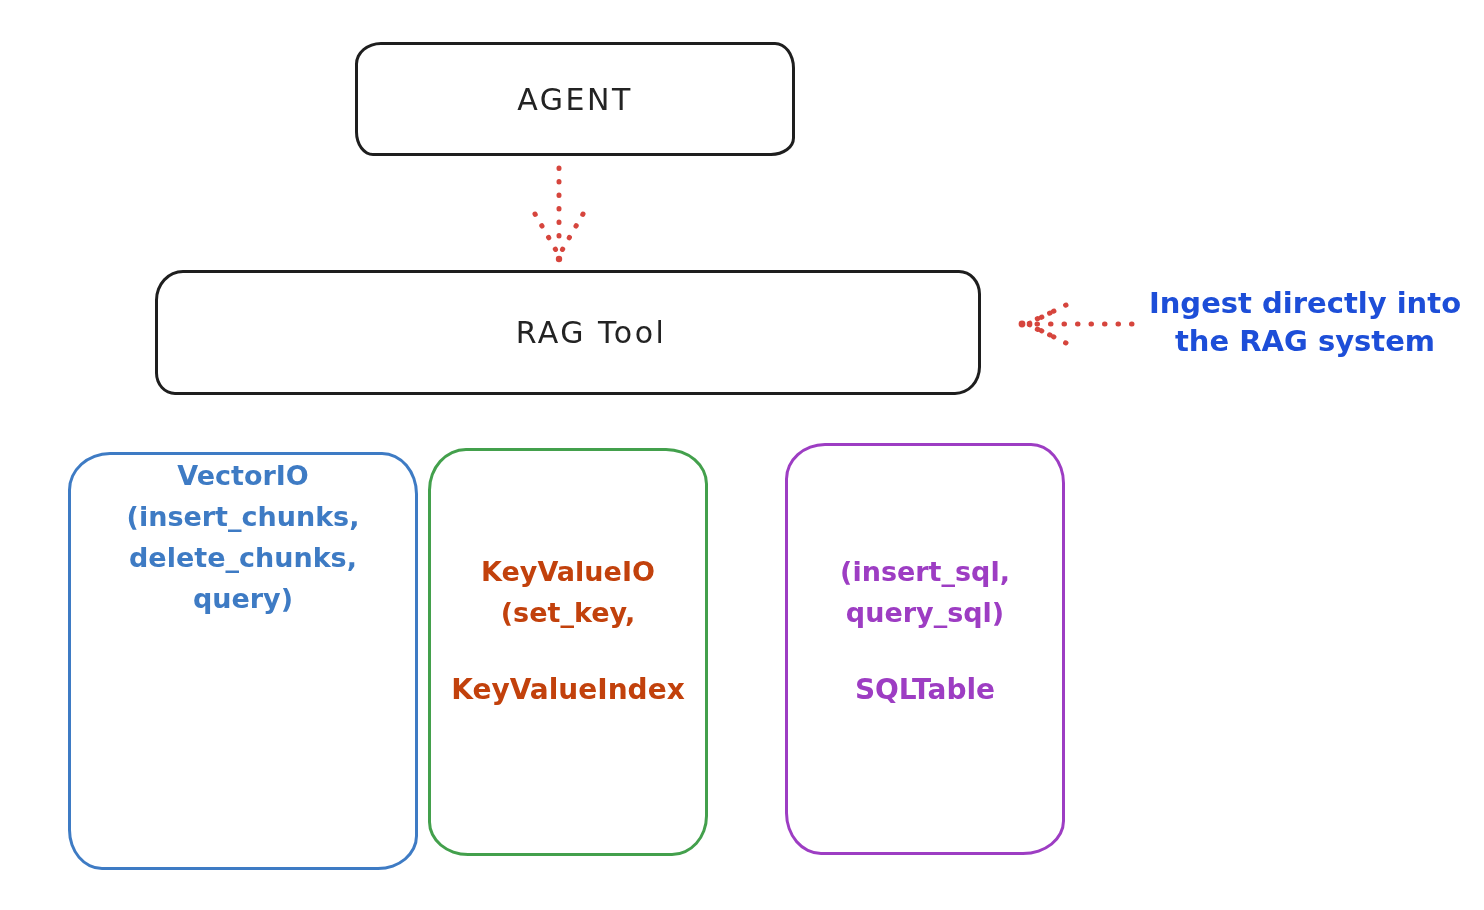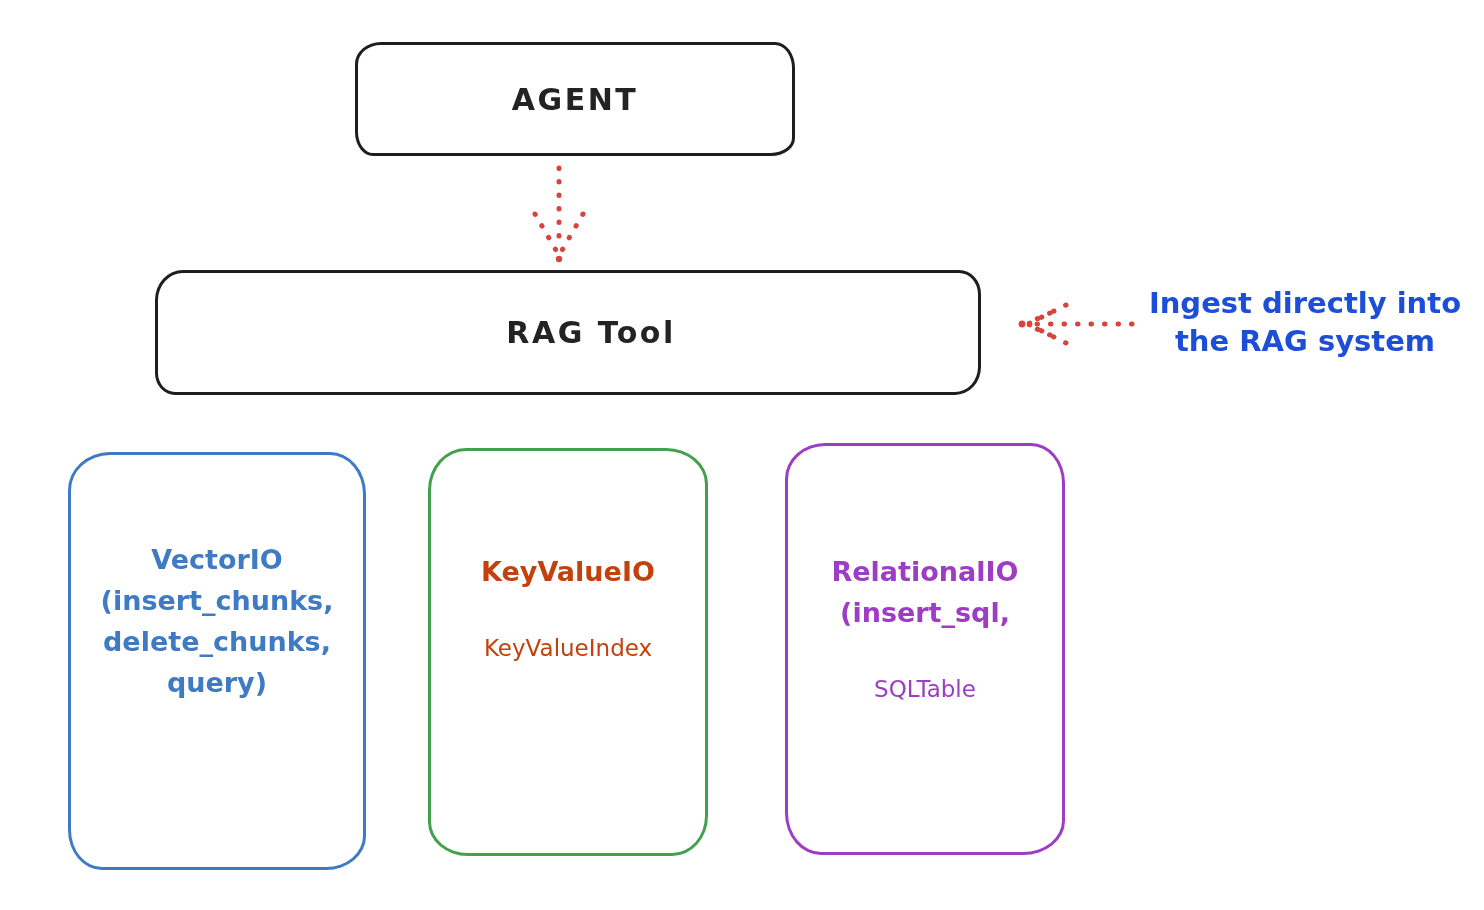--- a/index.html
+++ b/index.html
@@ -36,21 +36,21 @@
   .rag-box {
     left: 155px; top: 270px;
     width: 826px; height: 125px;
     border-radius: 28px 22px 26px 20px / 30px 24px 28px 22px;
     border-width: 3.5px;
     padding-left: 46px;
   }
   .black-label {
     color: #232323;
     font-size: 30px;
-    font-weight: 700;
+    font-weight: 400;
     letter-spacing: 2.5px;
   }
 
   
   .io-box {
     position: absolute;
     box-sizing: border-box;
     background: #ffffff;
     text-align: center;
   }
@@ -60,33 +60,32 @@
     align-items: center;
     width: 100%;
   }
   .io-line {
     font-size: 27px;
     font-weight: 700;
     line-height: 41px;
     white-space: nowrap;
   }
   .index-label {
-    font-size: 23px;
-    font-weight: 400;
+    font-size: 28px;
+    font-weight: 700;
     line-height: 41px;
     margin-top: 36px;
     white-space: nowrap;
   }
   .box-blue {
     left: 68px; top: 452px;
-    width: 298px; height: 418px;
+    width: 350px; height: 418px;
     border: 3.5px solid #3e7bc4;
     border-radius: 42px 36px 40px 34px / 38px 42px 34px 40px;
     color: #3e7bc4;
-    padding-top: 84px;
   }
   .box-green {
     left: 428px; top: 448px;
     width: 280px; height: 408px;
     border: 3.5px solid #43a04c;
     border-radius: 38px 42px 36px 40px / 42px 36px 40px 34px;
     color: #c2410c;
     padding-top: 100px;
   }
   .box-purple {
@@ -159,25 +158,26 @@
       <div class="io-line">VectorIO</div>
       <div class="io-line">(insert_chunks,</div>
       <div class="io-line">delete_chunks,</div>
       <div class="io-line">query)</div>
     </div>
   </div>
 
   <div class="io-box box-green">
     <div class="box-content">
       <div class="io-line">KeyValueIO</div>
+      <div class="io-line">(set_key,</div>
       <div class="index-label">KeyValueIndex</div>
     </div>
   </div>
 
   <div class="io-box box-purple">
     <div class="box-content">
-      <div class="io-line">RelationalIO</div>
       <div class="io-line">(insert_sql,</div>
+      <div class="io-line">query_sql)</div>
       <div class="index-label">SQLTable</div>
     </div>
   </div>
 
 </div>
 
 </body></html>

